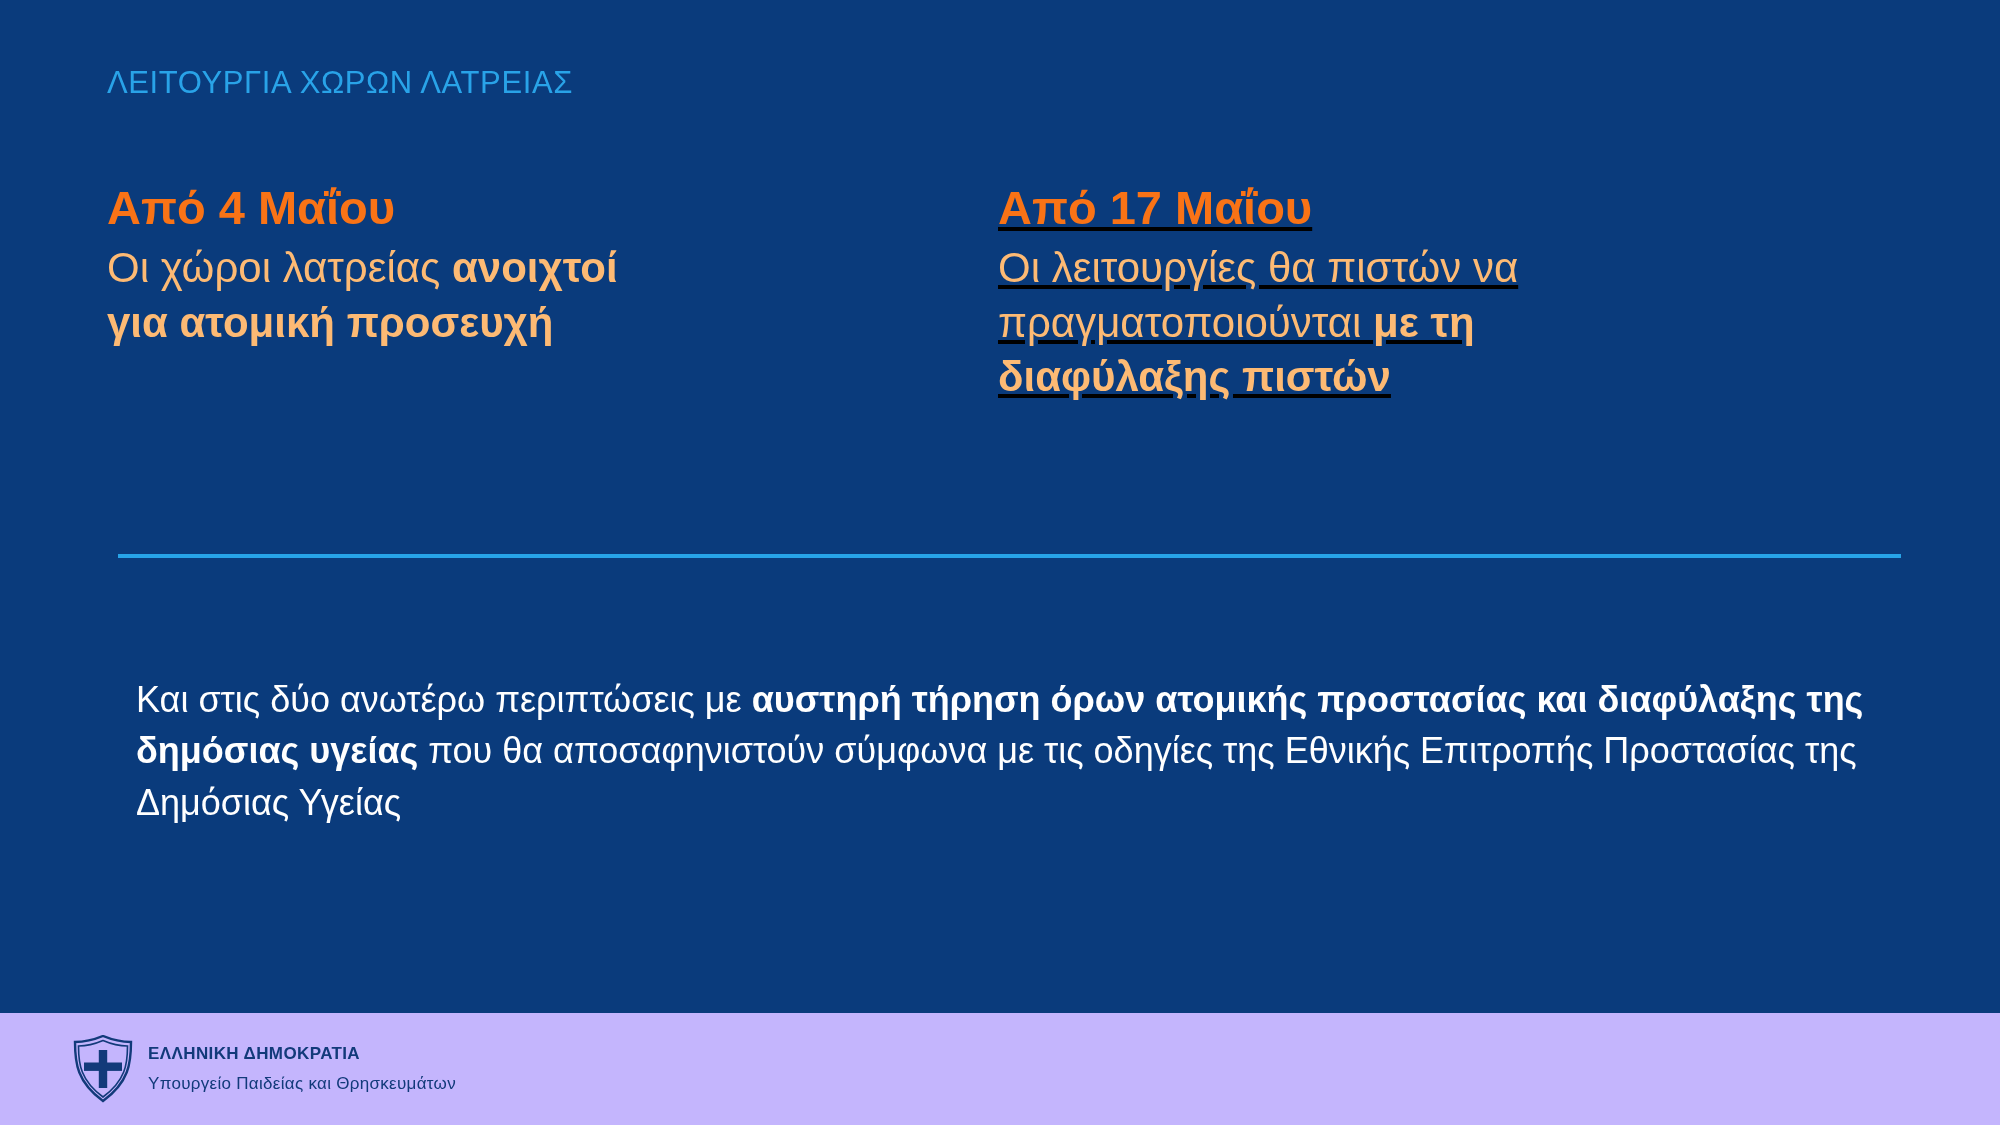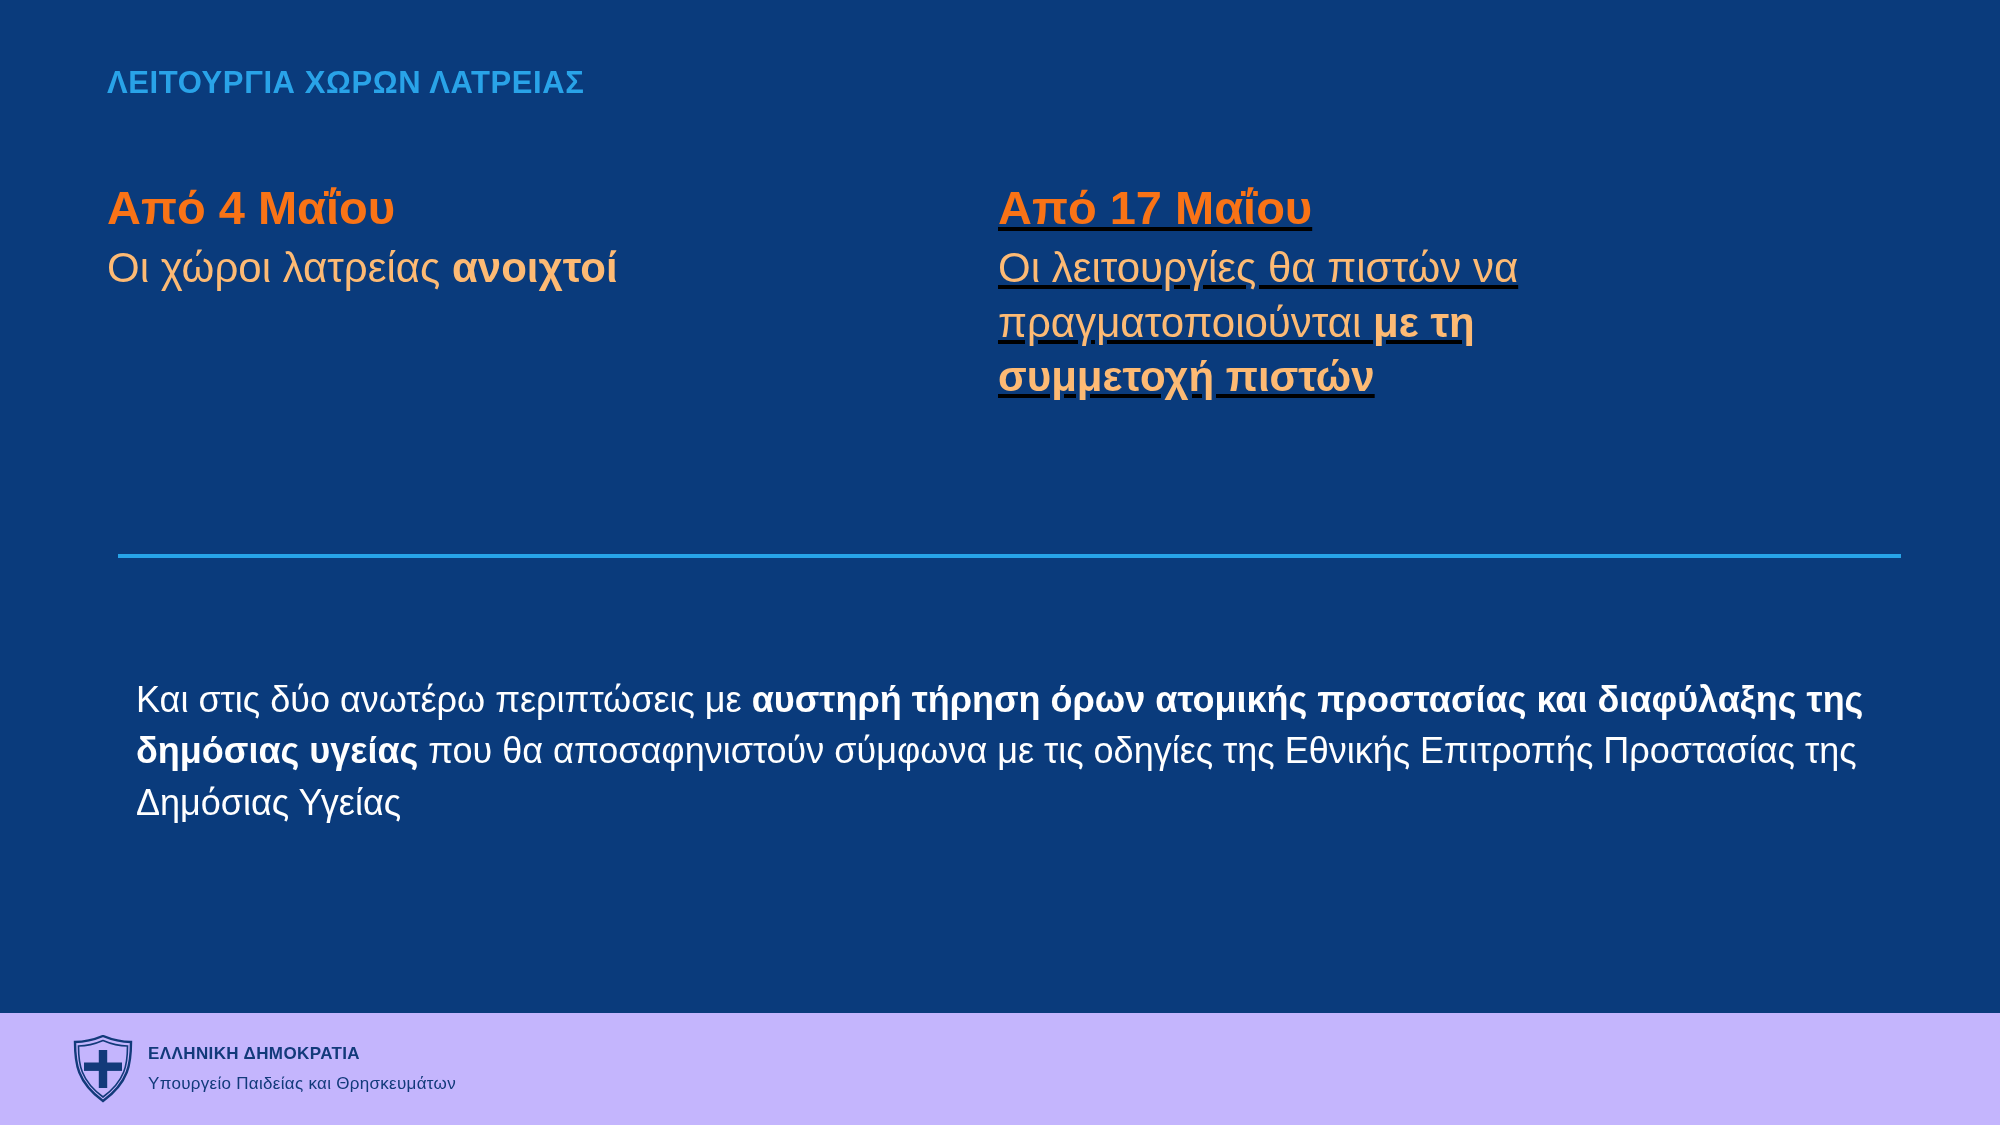--- a/index.html
+++ b/index.html
@@ -19,21 +19,21 @@
     font-family: "Liberation Sans", "DejaVu Sans", sans-serif;
     -webkit-font-smoothing: antialiased;
   }
 
   
   .slide-title {
     position: absolute;
     left: 107px;
     top: 65px;
     font-size: 31px;
-    font-weight: 700;
+    font-weight: 400;
     letter-spacing: 0.6px;
     color: #29a3e8;
     white-space: nowrap;
   }
 
   
   .columns {
     position: absolute;
     left: 107px;
     top: 178px;
@@ -137,28 +137,28 @@
 
 <div class="slide">
 
   <div class="slide-title">ΛΕΙΤΟΥΡΓΙΑ ΧΩΡΩΝ ΛΑΤΡΕΙΑΣ</div>
 
   <div class="columns">
 
     <div class="col">
       <div class="col-heading">Από 4 Μαΐου</div>
       <div class="col-body">
-        <span>Οι χώροι λατρείας </span><b>ανοιχτοί</b><br>
+        <span>Οι χώροι λατρείας </span><b>ανοιχτοί</b><br><b>για ατομική προσευχή</b>
       </div>
     </div>
 
     <div class="col">
       <div class="col-heading">Από 17 Μαΐου</div>
       <div class="col-body">
-        <span>Οι λειτουργίες θα πιστών να πραγματοποιούνται </span><b>με τη</b><br><b>συμμετοχή πιστών</b>
+        <span>Οι λειτουργίες θα πιστών να πραγματοποιούνται </span><b>με τη</b><br><b>διαφύλαξης πιστών</b>
       </div>
     </div>
 
   </div>
 
   <div class="divider"></div>
 
   <div class="note">
     <span>Και στις δύο ανωτέρω περιπτώσεις με </span><b>αυστηρή τήρηση όρων ατομικής προστασίας και διαφύλαξης της δημόσιας υγείας</b><span> που θα αποσαφηνιστούν σύμφωνα με τις οδηγίες της Εθνικής Επιτροπής Προστασίας της Δημόσιας Υγείας</span>
   </div>

